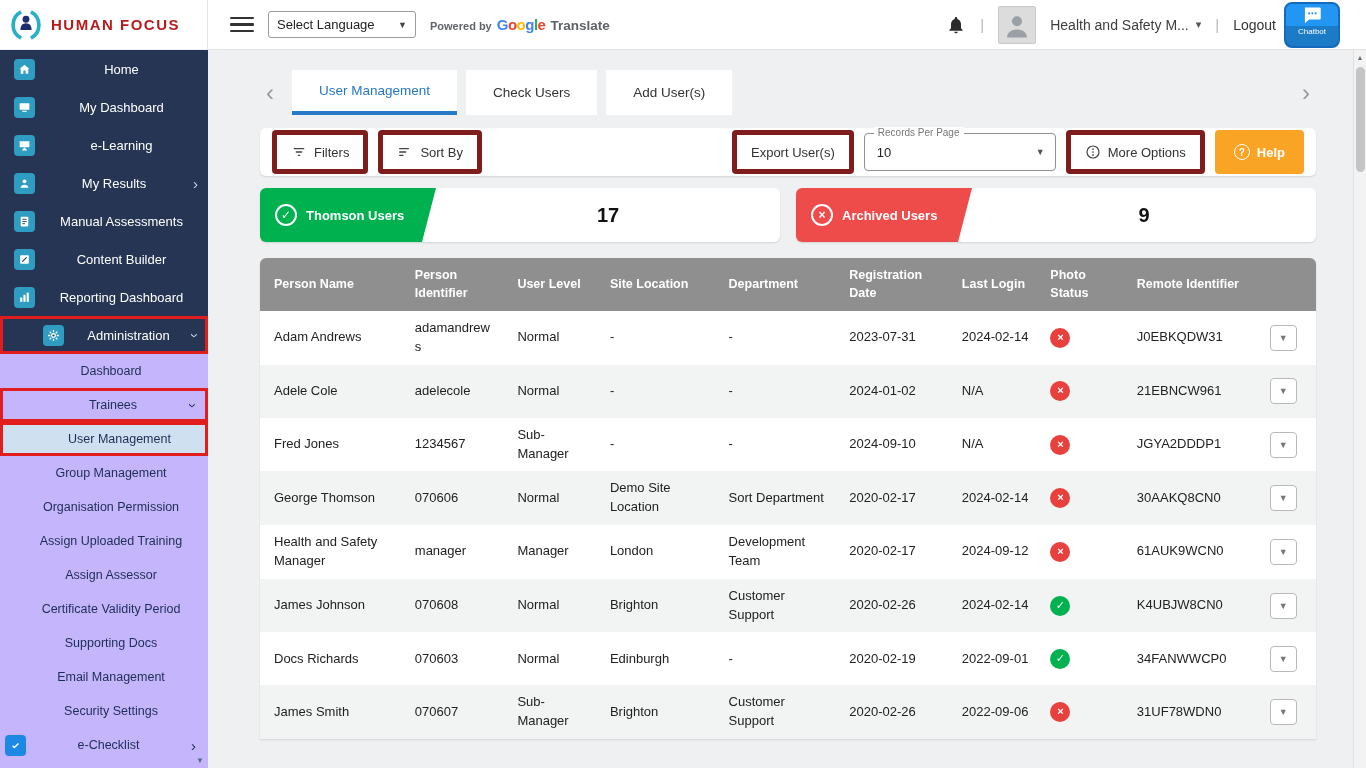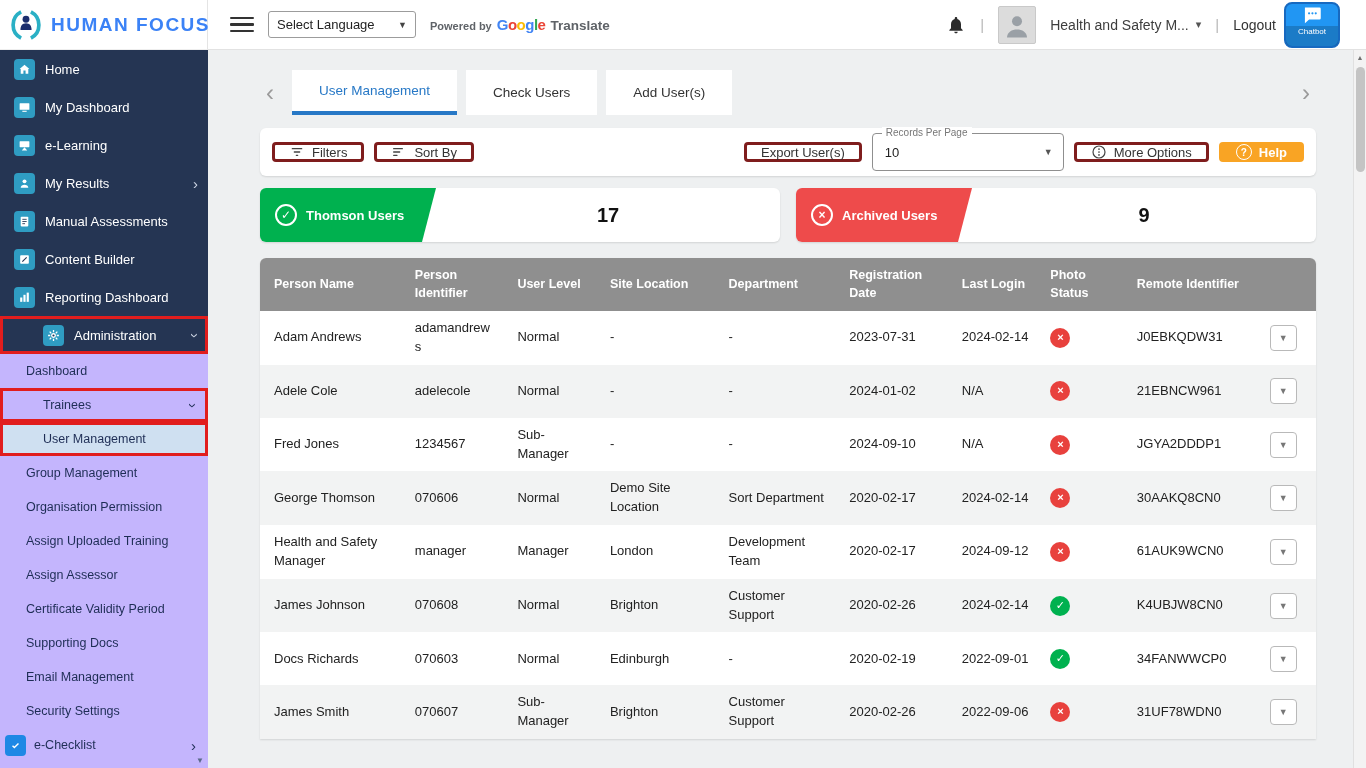--- a/index.html
+++ b/index.html
@@ -5,27 +5,27 @@
   * { margin:0; padding:0; box-sizing:border-box; }
   html,body { width:1366px; height:768px; overflow:hidden; }
   body { font-family:"Liberation Sans","DejaVu Sans",sans-serif; background:#eef0f1; font-size:13px; color:#222; }
 
   .app { display:flex; width:1366px; height:768px; }
 
   
   .sidebar { width:208px; flex:0 0 208px; display:flex; flex-direction:column; background:#f4f4f4; position:relative; overflow:hidden; }
   .logo-bar { height:50px; background:#fff; display:flex; align-items:center; gap:7px; padding:0 8px; border-right:1px solid #e4e4e4; border-bottom:1px solid #eee; }
   .logo-mark { width:36px; height:36px; flex:0 0 36px; }
-  .logo-text { font-size:19px; font-weight:bold; letter-spacing:1.5px; color:#3b82f6; white-space:nowrap; }
+  .logo-text { font-size:15px; font-weight:bold; letter-spacing:1.5px; color:#b91c1c; white-space:nowrap; }
   .nav-dark { background:var(--sidebar-navy,#253553); }
   .nav-item { height:38px; display:flex; align-items:center; gap:10px; padding:0 10px 0 14px; color:#fff; font-size:13px; cursor:pointer; }
   .nav-icon { width:21px; height:21px; flex:0 0 21px; border-radius:4px; background:#2f9cc2; display:grid; place-items:center; }
   .nav-icon svg { width:13px; height:13px; fill:#fff; }
   .nav-icon.blue { background:#1e88e5; }
-  .nav-label { flex:1; white-space:nowrap; overflow:hidden; }
+  .nav-label { flex:1; white-space:nowrap; overflow:hidden;text-align:center; }
   .nav-chev { font-size:15px; color:#cdd5e4; line-height:1; }
   .nav-chev.down { transform:rotate(90deg); }
   .nav-light { flex:1; background:#c4b5fd; }
   .sub-item { height:34px; display:flex; align-items:center; gap:8px; padding:0 12px 0 26px; color:#1e2d55; font-size:12.5px; cursor:pointer; }
   .sub-item .nav-chev { color:#1e2d55; }
   .sub-item.active { background:var(--active-item-blue,#cfe0f1); }
   .sub-item.with-icon { padding-left:5px; }
   .annotated { outline:3px solid var(--annotation-red,#e11d1d); outline-offset:-3px;padding-left:43px; }
   .sidebar-scroll-arrow { position:absolute; bottom:3px; right:4px; font-size:8px; color:#5a6a8a; }
 
@@ -58,21 +58,21 @@
   
   .content { flex:1; padding:0 50px 0 52px; position:relative; min-width:0; }
   .tabs-row { margin-top:20px; display:flex; align-items:center; }
   .tab-chev { font-size:24px; color:#9a9a9a; cursor:pointer; line-height:1; padding:0 6px; user-select:none; }
   .tabs { flex:1; display:flex; align-items:flex-end; gap:9px; margin-left:12px; }
   .tab { background:#fff; height:45px; line-height:45px; padding:0 27px; font-size:13.5px; color:#333; cursor:pointer; white-space:nowrap; }
   .tab.active { color:var(--accent-blue,#2778c6); border-bottom:4px solid var(--accent-blue,#2778c6); line-height:41px; }
 
   .card { background:#fff; border-radius:6px; box-shadow:0 1px 2px rgba(0,0,0,.12); }
   .toolbar { margin-top:13px; height:48px; display:flex; align-items:center; gap:10px; padding:0 12px; }
-  .btn { height:20px; background:#fff; border:3px solid #7f1d1d; border-radius:4px; padding:0 14px; font-size:13px; color:#333; display:inline-flex; align-items:center; gap:7px; cursor:pointer; font-family:inherit; white-space:nowrap; }
+  .btn { height:44px; background:#fff; border:5px solid #7f1d1d; border-radius:4px; padding:0 14px; font-size:13px; color:#333; display:inline-flex; align-items:center; gap:7px; cursor:pointer; font-family:inherit; white-space:nowrap; }
   .btn svg { width:16px; height:16px; }
   .btn.help { background:var(--orange,#f9a424); border-color:var(--orange,#f9a424); color:#fff; font-weight:bold; }
   .help-q { width:16px; height:16px; border:1.5px solid #fff; border-radius:50%; display:grid; place-items:center; font-size:10px; font-weight:bold; }
   .records { position:relative; width:192px; height:38px; border:1px solid #8f8f8f; border-radius:4px; background:#fff; display:flex; align-items:center; cursor:pointer; }
   .records-label { position:absolute; top:-7px; left:9px; background:#fff; padding:0 4px; font-size:10px; color:#777; }
   .records-value { padding-left:12px; font-size:13px; color:#222; flex:1; }
   .records-caret { font-size:9px; color:#555; padding-right:10px; }
 
   .summary { margin-top:12px; display:flex; gap:16px; }
   .sum-card { flex:1; height:54px; background:#fff; border-radius:6px; box-shadow:0 1px 2px rgba(0,0,0,.12); display:flex; align-items:stretch; overflow:hidden; cursor:pointer; }

